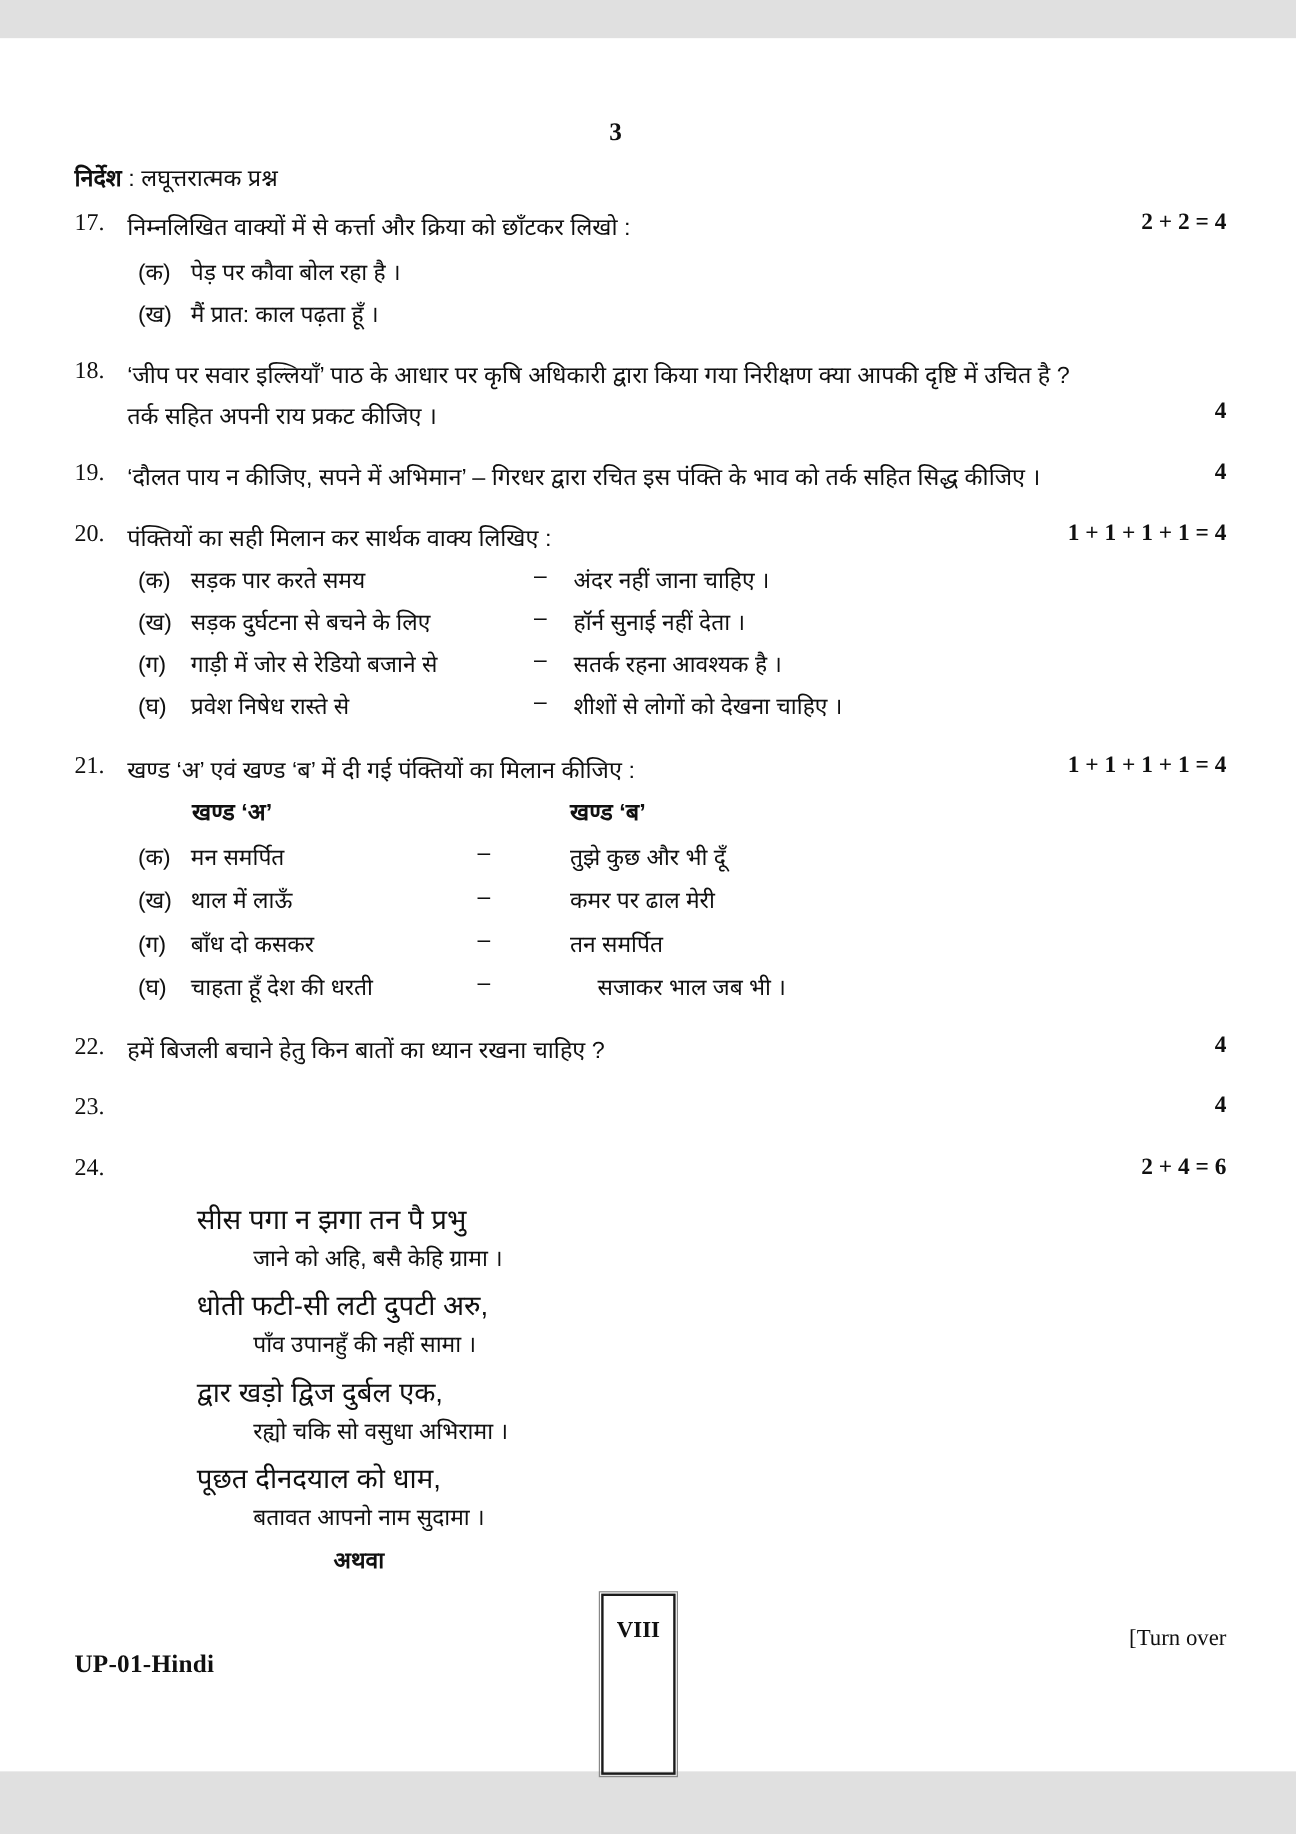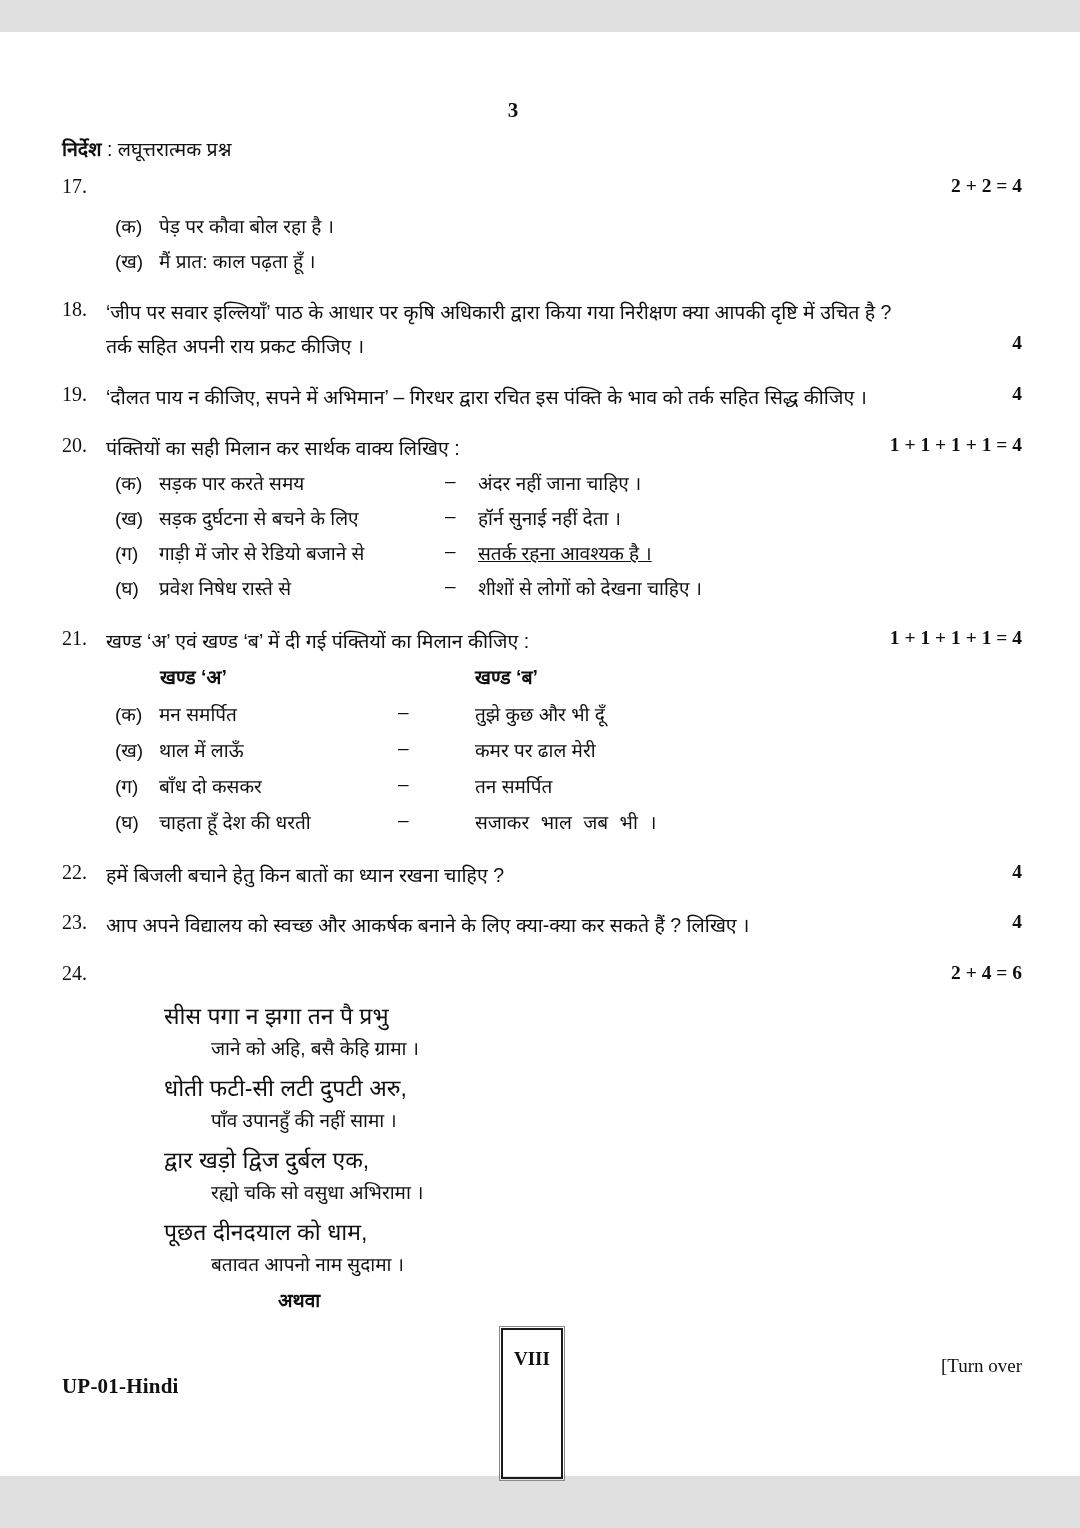--- a/index.html
+++ b/index.html
@@ -127,20 +127,21 @@
 
 <div class="page">
 
   <div class="page-number">3</div>
 
   <div class="blk hin" style="top:103px; left:62px;">
     <span class="bold">निर्देश</span><span> : </span><span>लघूत्तरात्मक प्रश्न</span>
   </div>
 
   <div class="qnum" style="top:143px; left:62px;">17.</div>
+  <div class="qtext hin" style="top:143px;">निम्नलिखित वाक्यों में से कर्त्ता और क्रिया को छाँटकर लिखो :</div>
   <div class="marks" style="top:143px;">2 + 2 = 4</div>
   <div class="sublabel hin" style="top:181px;">(क)</div>
   <div class="subtext hin" style="top:181px;">पेड़ पर कौवा बोल रहा है ।</div>
   <div class="sublabel hin" style="top:216px;">(ख)</div>
   <div class="subtext hin" style="top:216px;">मैं प्रात: काल पढ़ता हूँ ।</div>
 
   <div class="qnum" style="top:266px; left:62px;">18.</div>
   <div class="qtext hin" style="top:266px;">‘जीप पर सवार इल्लियाँ’ पाठ के आधार पर कृषि अधिकारी द्वारा किया गया निरीक्षण क्या आपकी दृष्टि में उचित है ?</div>
   <div class="qtext hin" style="top:300px;">तर्क सहित अपनी राय प्रकट कीजिए ।</div>
   <div class="marks" style="top:300px;">4</div>
@@ -159,21 +160,21 @@
   <div class="colb hin" style="top:438px; left:478px;">अंदर नहीं जाना चाहिए ।</div>
 
   <div class="sublabel hin" style="top:473px;">(ख)</div>
   <div class="subtext hin" style="top:473px;">सड़क दुर्घटना से बचने के लिए</div>
   <div class="dash hin" style="top:473px; left:445px;">–</div>
   <div class="colb hin" style="top:473px; left:478px;">हॉर्न सुनाई नहीं देता ।</div>
 
   <div class="sublabel hin" style="top:508px;">(ग)</div>
   <div class="subtext hin" style="top:508px;">गाड़ी में जोर से रेडियो बजाने से</div>
   <div class="dash hin" style="top:508px; left:445px;">–</div>
-  <div class="colb hin" style="top:508px; left:478px;text-decoration:underline;">सतर्क रहना आवश्यक है ।</div>
+  <div class="colb hin" style="top:508px; left:478px;">सतर्क रहना आवश्यक है ।</div>
 
   <div class="sublabel hin" style="top:543px;">(घ)</div>
   <div class="subtext hin" style="top:543px;">प्रवेश निषेध रास्ते से</div>
   <div class="dash hin" style="top:543px; left:445px;">–</div>
   <div class="colb hin" style="top:543px; left:478px;">शीशों से लोगों को देखना चाहिए ।</div>
 
   <div class="qnum" style="top:595px; left:62px;">21.</div>
   <div class="qtext hin" style="top:595px;">खण्ड ‘अ’ एवं खण्ड ‘ब’ में दी गई पंक्तियों का मिलान कीजिए :</div>
   <div class="marks" style="top:595px;">1 + 1 + 1 + 1 = 4</div>
 
@@ -191,28 +192,27 @@
   <div class="colb hin" style="top:705px; left:475px;">कमर पर ढाल मेरी</div>
 
   <div class="sublabel hin" style="top:741px;">(ग)</div>
   <div class="subtext hin" style="top:741px;">बाँध दो कसकर</div>
   <div class="dash hin" style="top:741px; left:398px;">–</div>
   <div class="colb hin" style="top:741px; left:475px;">तन समर्पित</div>
 
   <div class="sublabel hin" style="top:777px;">(घ)</div>
   <div class="subtext hin" style="top:777px;">चाहता हूँ देश की धरती</div>
   <div class="dash hin" style="top:777px; left:398px;">–</div>
-  <div class="colb hin" style="top:777px; left:475px;font-family:Liberation Mono, monospace;">सजाकर भाल जब भी ।</div>
+  <div class="colb hin" style="top:777px; left:498px;">सजाकर भाल जब भी ।</div>
 
   <div class="qnum" style="top:829px; left:62px;">22.</div>
   <div class="qtext hin" style="top:829px;">हमें बिजली बचाने हेतु किन बातों का ध्यान रखना चाहिए ?</div>
   <div class="marks" style="top:829px;">4</div>
 
   <div class="qnum" style="top:879px; left:62px;">23.</div>
-  <div class="qtext hin" style="top:879px;">आप अपने विद्यालय को स्वच्छ और आकर्षक बनाने के लिए क्या-क्या कर सकते हैं ? लिखिए ।</div>
   <div class="marks" style="top:879px;">4</div>
 
   <div class="qnum" style="top:930px; left:62px;">24.</div>
   <div class="marks" style="top:930px;">2 + 4 = 6</div>
 
   <div class="poem-a hin" style="top:967px;">सीस पगा न झगा तन पै प्रभु</div>
   <div class="poem-b hin" style="top:1003px;">जाने को अहि, बसै केहि ग्रामा ।</div>
   <div class="poem-a hin" style="top:1039px;">धोती फटी-सी लटी दुपटी अरु,</div>
   <div class="poem-b hin" style="top:1075px;">पाँव उपानहुँ की नहीं सामा ।</div>
   <div class="poem-a hin" style="top:1111px;">द्वार खड़ो द्विज दुर्बल एक,</div>

